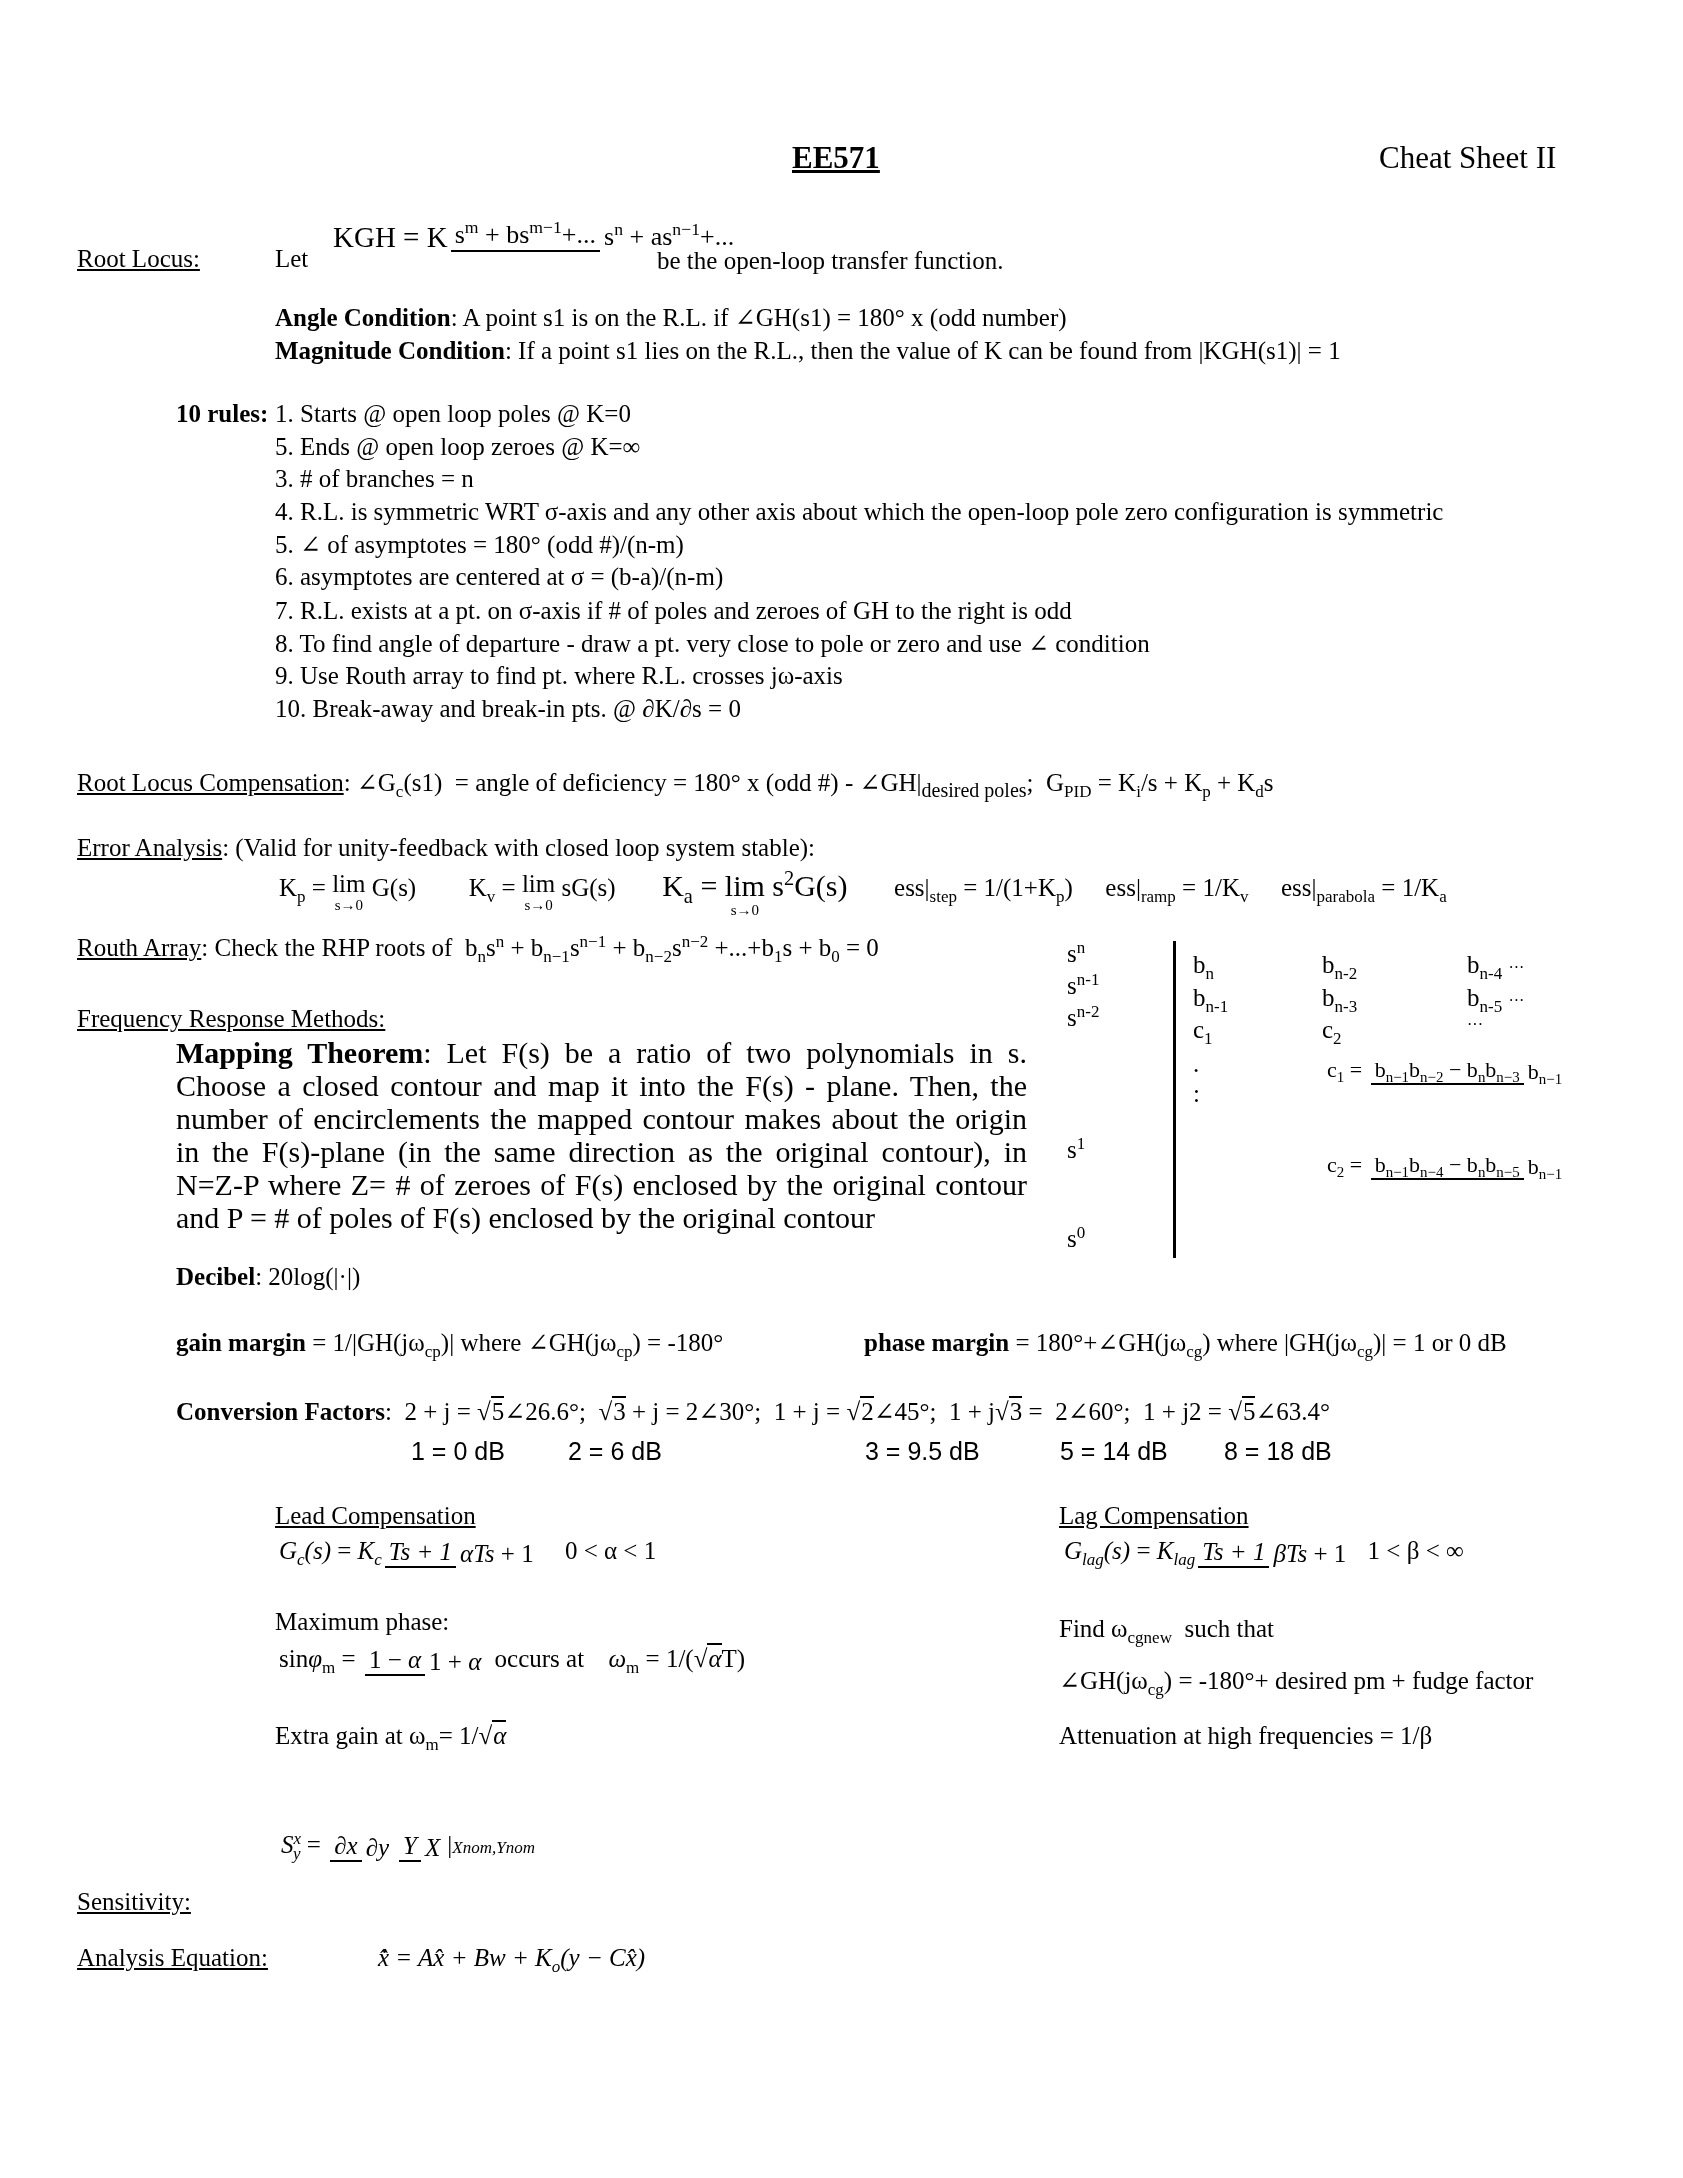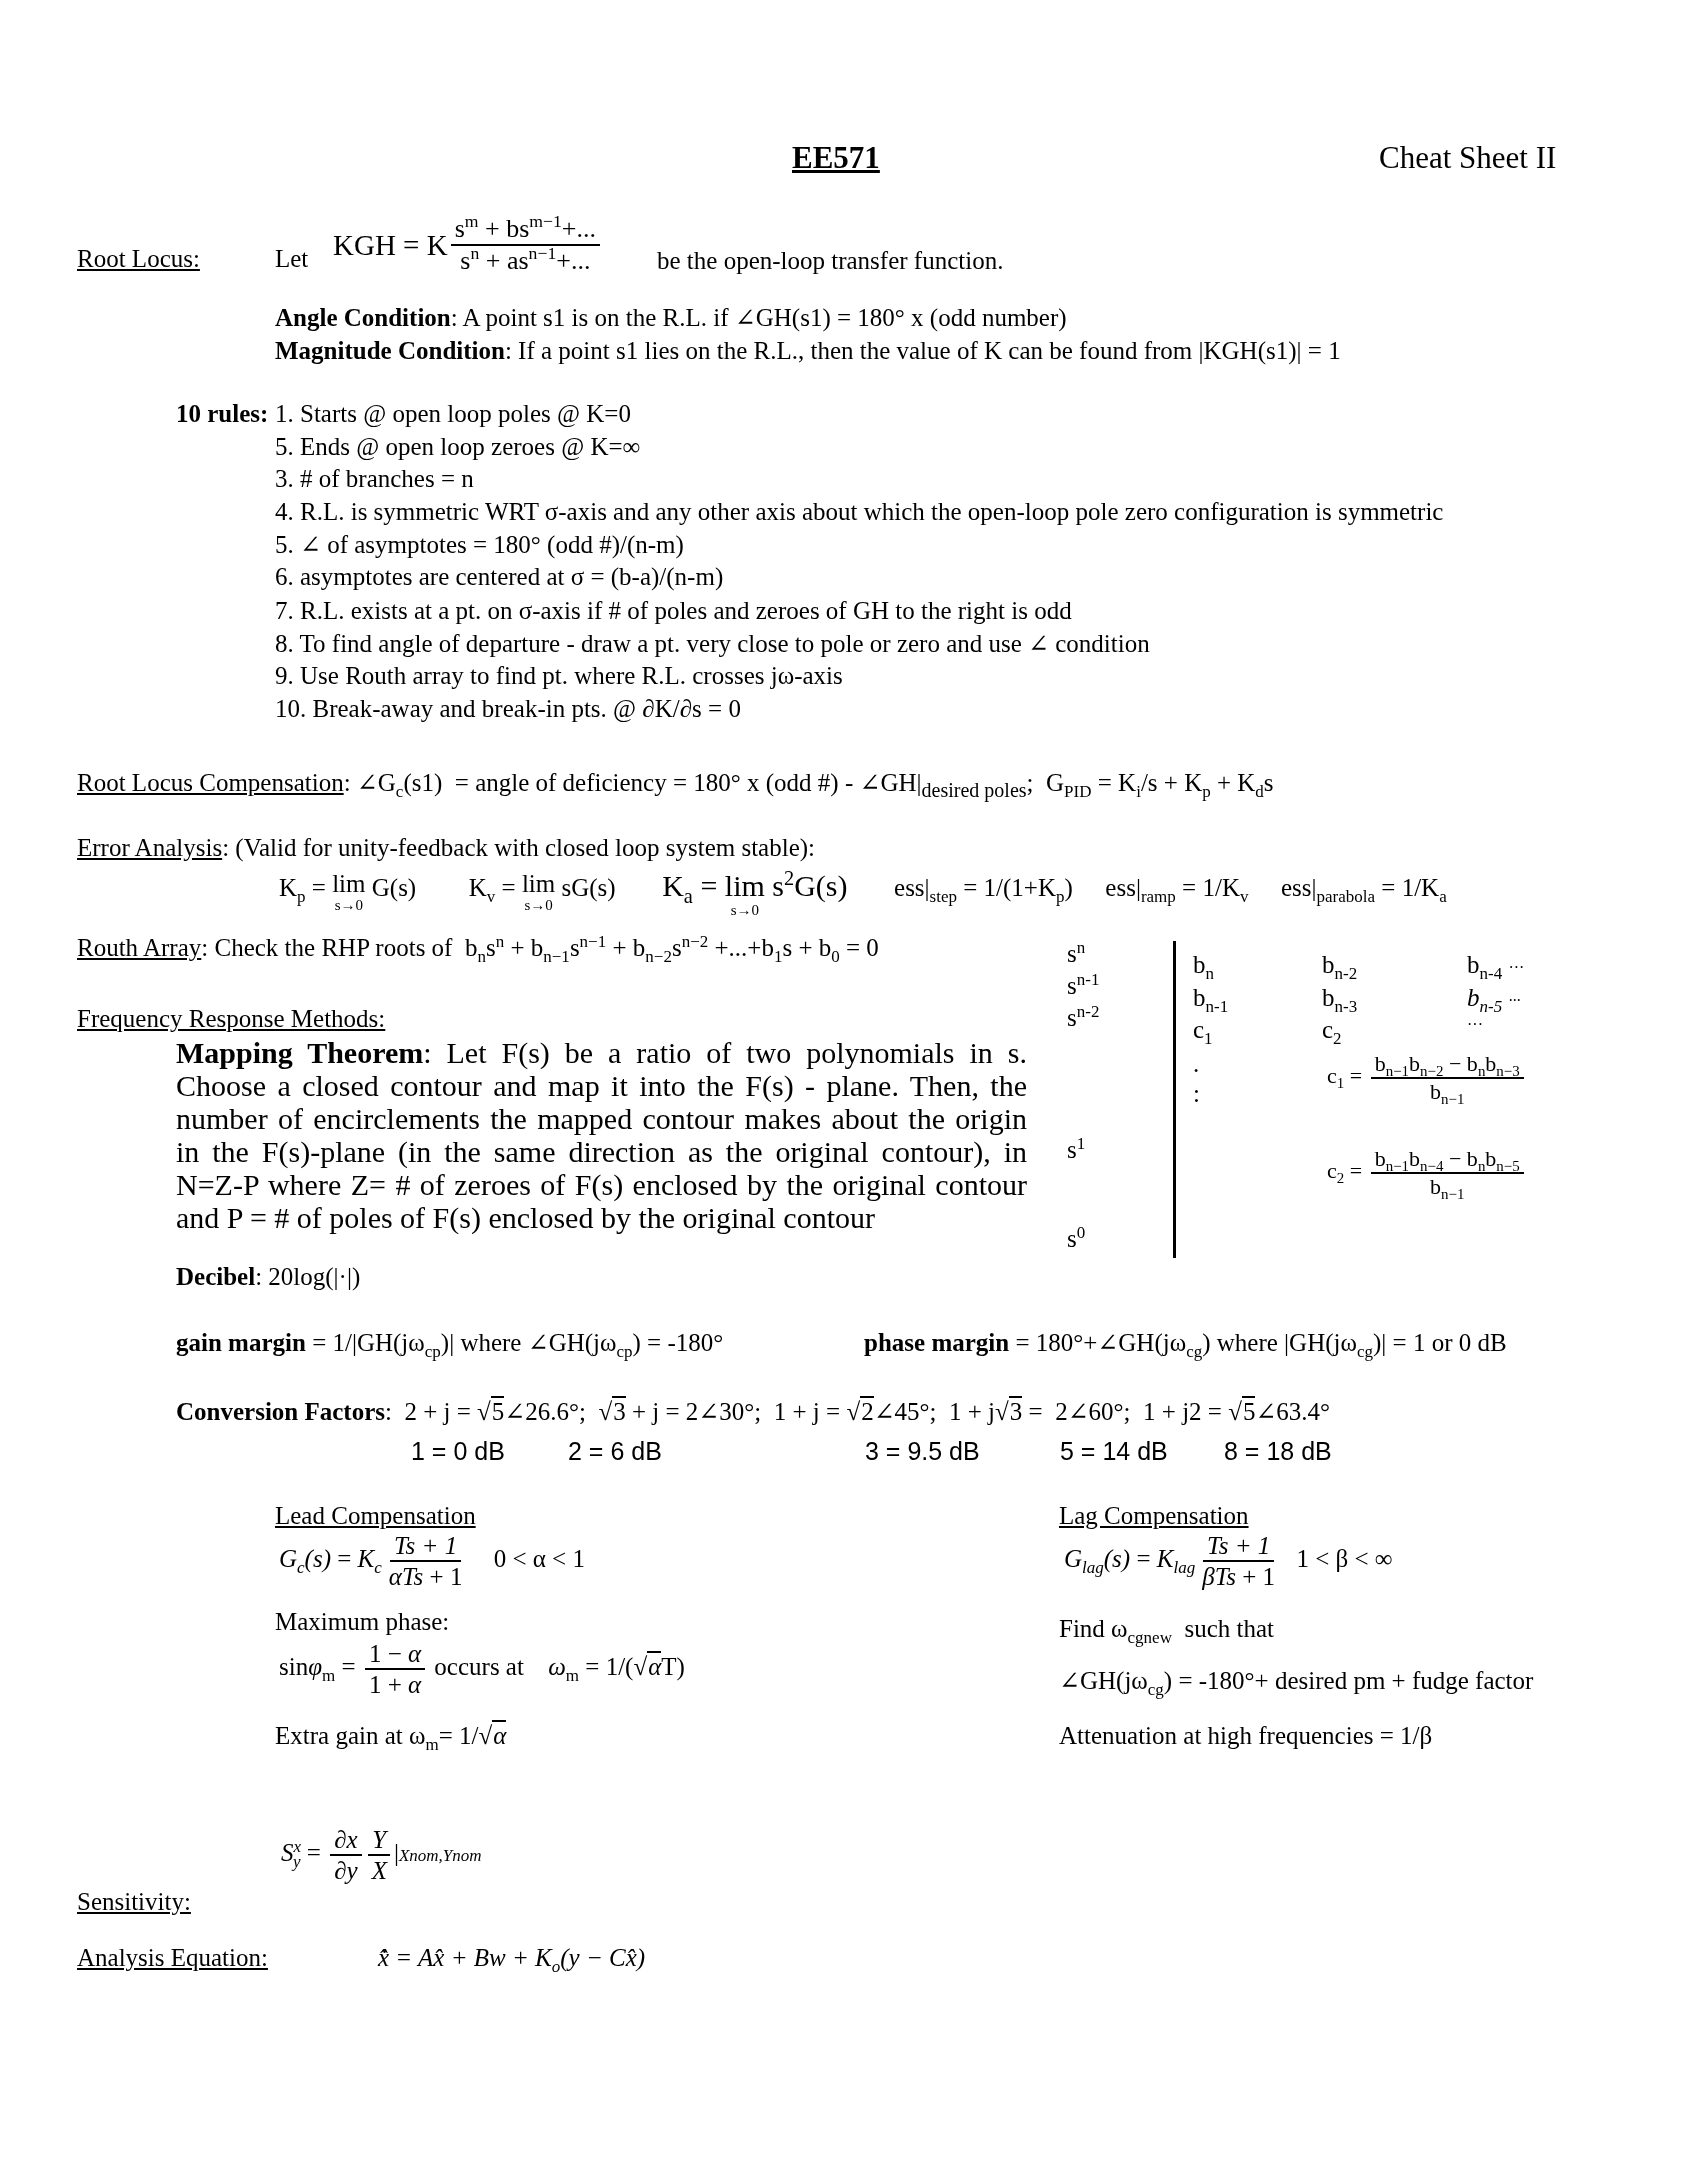--- a/index.html
+++ b/index.html
@@ -3,21 +3,21 @@
 <meta charset="utf-8">
 <style>
   html, body { margin:0; padding:0; background:#ffffff; }
   body { width:1683px; height:2178px; position:relative; overflow:hidden;
          font-family:"Liberation Serif","DejaVu Serif",serif; color:#000; font-size:25px; }
   .abs { position:absolute; white-space:nowrap; line-height:1; }
   .u { text-decoration:underline; }
   .b { font-weight:bold; }
   .i { font-style:italic; }
   sub, sup { font-size:68%; line-height:0; }
-  .frac { display:inline-flex; flex-direction:column; align-items:center; vertical-align:middle; margin:0 3px; }
+  .frac { display:inline-flex; flex-direction:row; vertical-align:middle; margin:6px 3px; }
   .frac .num { border-bottom:2px solid #000; padding:0 4px 2px; }
   .frac .den { padding:2px 4px 0; }
   .lim { display:inline-flex; flex-direction:column; align-items:center; vertical-align:top; }
   .lim .under { font-size:15px; margin-top:2px; }
   .sqrt { border-top:2px solid #000; padding-left:1px; }
   .sans { font-family:"Liberation Sans","DejaVu Sans",sans-serif; }
   .rule { position:absolute; left:275px; white-space:nowrap; line-height:1; }
   .routh-bar { position:absolute; left:1173px; top:941px; width:3px; height:317px; background:#000; }
   .para { position:absolute; left:176px; top:1036px; width:851px; line-height:33px; text-align:justify; font-size:30px; }
 </style>
@@ -101,21 +101,21 @@
 <div class="abs" style="left:1193px;top:952px;">b<sub>n</sub></div>
 <div class="abs" style="left:1193px;top:985px;">b<sub>n-1</sub></div>
 <div class="abs" style="left:1193px;top:1017px;">c<sub>1</sub></div>
 <div class="abs" style="left:1193px;top:1049px;line-height:1.2;">.<br>:</div>
 
 <div class="abs" style="left:1322px;top:952px;">b<sub>n-2</sub></div>
 <div class="abs" style="left:1322px;top:985px;">b<sub>n-3</sub></div>
 <div class="abs" style="left:1322px;top:1017px;">c<sub>2</sub></div>
 
 <div class="abs" style="left:1467px;top:952px;">b<sub>n-4</sub> <span style="font-size:16px;">···</span></div>
-<div class="abs" style="left:1467px;top:985px;font-style:italic;">b<sub>n-5</sub> <span style="font-size:16px;">···</span></div>
+<div class="abs" style="left:1467px;top:985px;">b<sub>n-5</sub> <span style="font-size:16px;">···</span></div>
 <div class="abs" style="left:1467px;top:1017px;font-size:16px;">···</div>
 
 <div class="abs" style="left:1327px;top:1053px;font-size:22px;">
   c<sub>1</sub> = <span class="frac">
       <span class="num">b<sub>n−1</sub>b<sub>n−2</sub> − b<sub>n</sub>b<sub>n−3</sub></span>
       <span class="den">b<sub>n−1</sub></span>
     </span>
 </div>
 <div class="abs" style="left:1327px;top:1148px;font-size:22px;">
   c<sub>2</sub> = <span class="frac">

